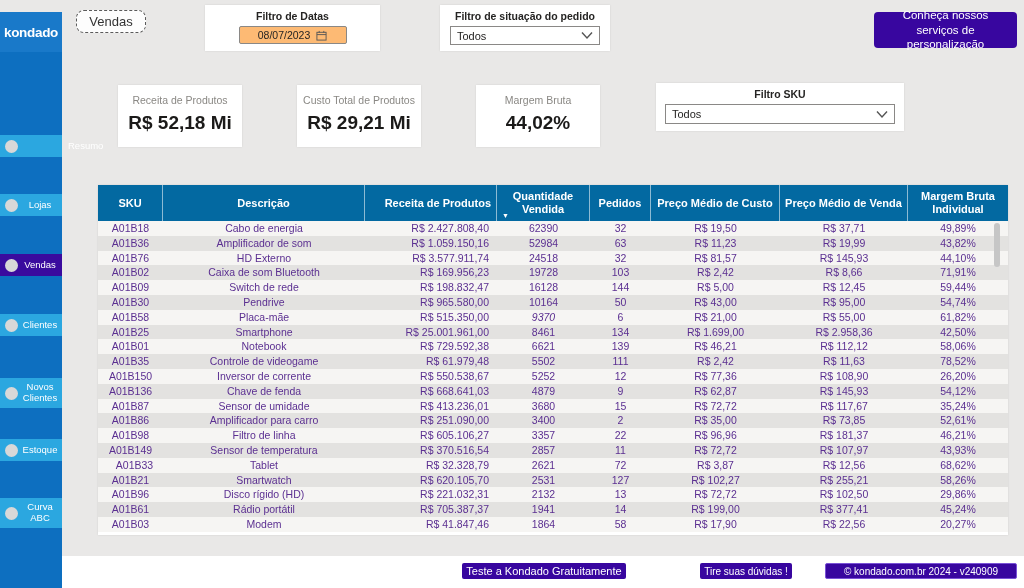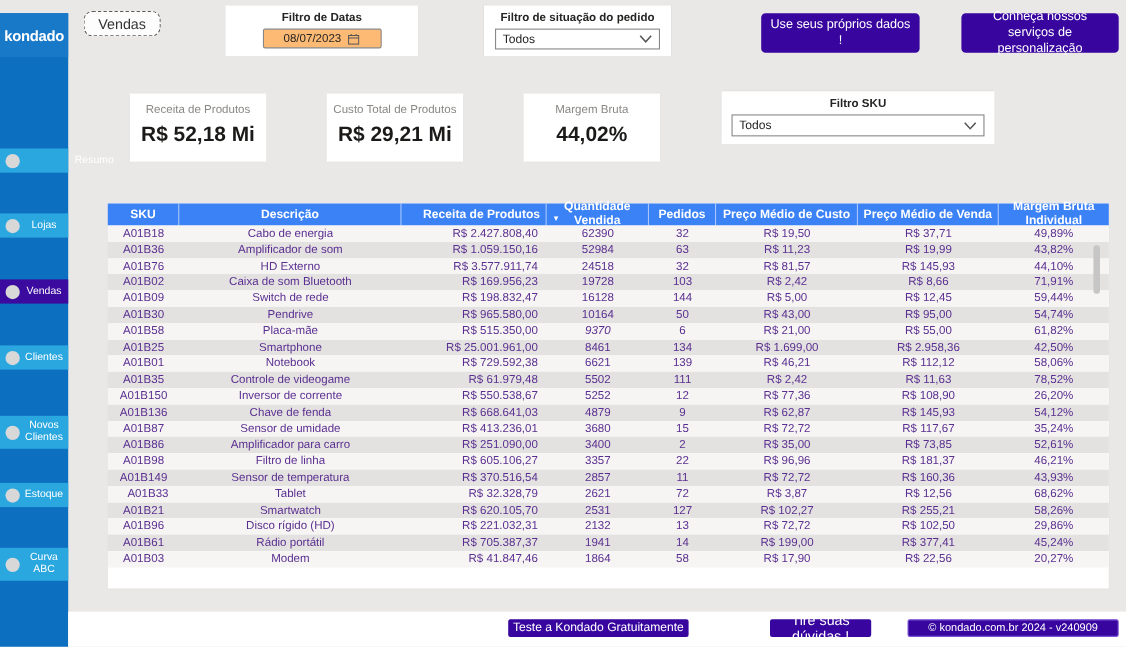--- a/index.html
+++ b/index.html
@@ -47,41 +47,41 @@
   .kpi .k-value { font-size:19px; font-weight:bold; color:#1b1a19; margin-top:6px; }
   .kpi1 { left:118px; width:124px; }
   .kpi2 { left:297px; width:124px; }
   .kpi3 { left:476px; width:124px; }
   .sku-card { left:656px; top:83px; width:248px; height:48px; }
   .sku-card .select { width:230px; height:20px; }
 
   
   .table { position:absolute; left:98px; top:185px; width:910px; height:350px; background:#fff;
            box-shadow:0 0 2px rgba(0,0,0,.10); }
-  .t-head { display:flex; height:20px; background:#3b82f6; }
+  .t-head { display:flex; height:36px; background:#0369a1; }
   .th { position:relative; display:flex; align-items:center; color:#fff; font-weight:bold;
         font-size:11px; line-height:1.15; text-align:center; justify-content:center;
         padding:0 5px; border-right:1px solid rgba(255,255,255,.55); cursor:pointer; }
   .th:last-child { border-right:none; }
   .sort { position:absolute; left:5px; bottom:1px; font-size:7px; color:#fff; }
   .tr { display:flex; height:14.8px; }
   .tr:nth-child(odd)  { background:#f6f5f3; }
   .tr:nth-child(even) { background:#e3e2e0; }
   .td { font-size:10.5px; color:#5b2f91; line-height:14.8px; white-space:nowrap;
         overflow:hidden; padding:0 8px; }
   .scroll-thumb { position:absolute; left:896px; top:38px; width:6px; height:44px;
                   background:#c6c6c6; border-radius:3px; }
 
   
   .footer-strip { position:absolute; left:62px; top:556px; width:962px; height:32px; background:#fff; }
   .fbtn { position:absolute; top:563px; height:16px; background:#38069f; color:#fff; border:none;
           border-radius:2px; font-family:"Liberation Sans", sans-serif; display:flex;
           align-items:center; justify-content:center; cursor:pointer; }
   .btn-trial { left:462px; width:164px; font-size:11px; }
-  .btn-doubts { left:700px; width:92px; font-size:13px; }
+  .btn-doubts { left:700px; width:92px; font-size:10px; }
   .copyright { left:825px; width:192px; font-size:10px; border:1px solid #7a52d6; }
 </style>
 </head>
 <body>
 
 <div class="root">
 
   <aside class="sidebar">
     <div class="logo">kondado</div>
     <div id="side-items">
@@ -134,21 +134,20 @@
   <div class="card status-card">
     <div class="flt-label">Filtro de situação do pedido</div>
     <div class="select">
       <span>Todos</span>
       <svg class="chev" viewBox="0 0 12 8">
         <path d="M1 1 L6 6.5 L11 1" fill="none" stroke="#555" stroke-width="1.4"></path>
       </svg>
     </div>
   </div>
 
-  <button class="pbtn btn-own">Use seus próprios dados !</button>
   <button class="pbtn btn-services">Conheça nossos serviços de personalização</button>
 
   <div class="kpi kpi1">
     <div class="k-label">Receita de Produtos</div>
     <div class="k-value">R$ 52,18 Mi</div>
   </div>
   <div class="kpi kpi2">
     <div class="k-label">Custo Total de Produtos</div>
     <div class="k-value">R$ 29,21 Mi</div>
   </div>
@@ -346,21 +345,21 @@
           <div class="td" style="width: 128px; text-align: center;">R$ 181,37</div>
           <div class="td" style="width: 100px; text-align: center;">46,21%</div>
         </div>
         <div class="tr">
           <div class="td" style="width: 65px; text-align: center;">A01B149</div>
           <div class="td" style="width: 202px; text-align: center;">Sensor de temperatura</div>
           <div class="td" style="width: 132px; text-align: right;">R$ 370.516,54</div>
           <div class="td" style="width: 93px; text-align: center;">2857</div>
           <div class="td" style="width: 61px; text-align: center;">11</div>
           <div class="td" style="width: 129px; text-align: center;">R$ 72,72</div>
-          <div class="td" style="width: 128px; text-align: center;">R$ 160,36</div>
+          <div class="td" style="width: 128px; text-align: center;">R$ 107,97</div>
           <div class="td" style="width: 100px; text-align: center;">43,93%</div>
         </div>
         <div class="tr">
           <div class="td" style="width: 65px; text-align: center; padding-left: 16px;">A01B33</div>
           <div class="td" style="width: 202px; text-align: center;">Tablet</div>
           <div class="td" style="width: 132px; text-align: right;">R$ 32.328,79</div>
           <div class="td" style="width: 93px; text-align: center;">2621</div>
           <div class="td" style="width: 61px; text-align: center;">72</div>
           <div class="td" style="width: 129px; text-align: center;">R$ 3,87</div>
           <div class="td" style="width: 128px; text-align: center;">R$ 12,56</div>

